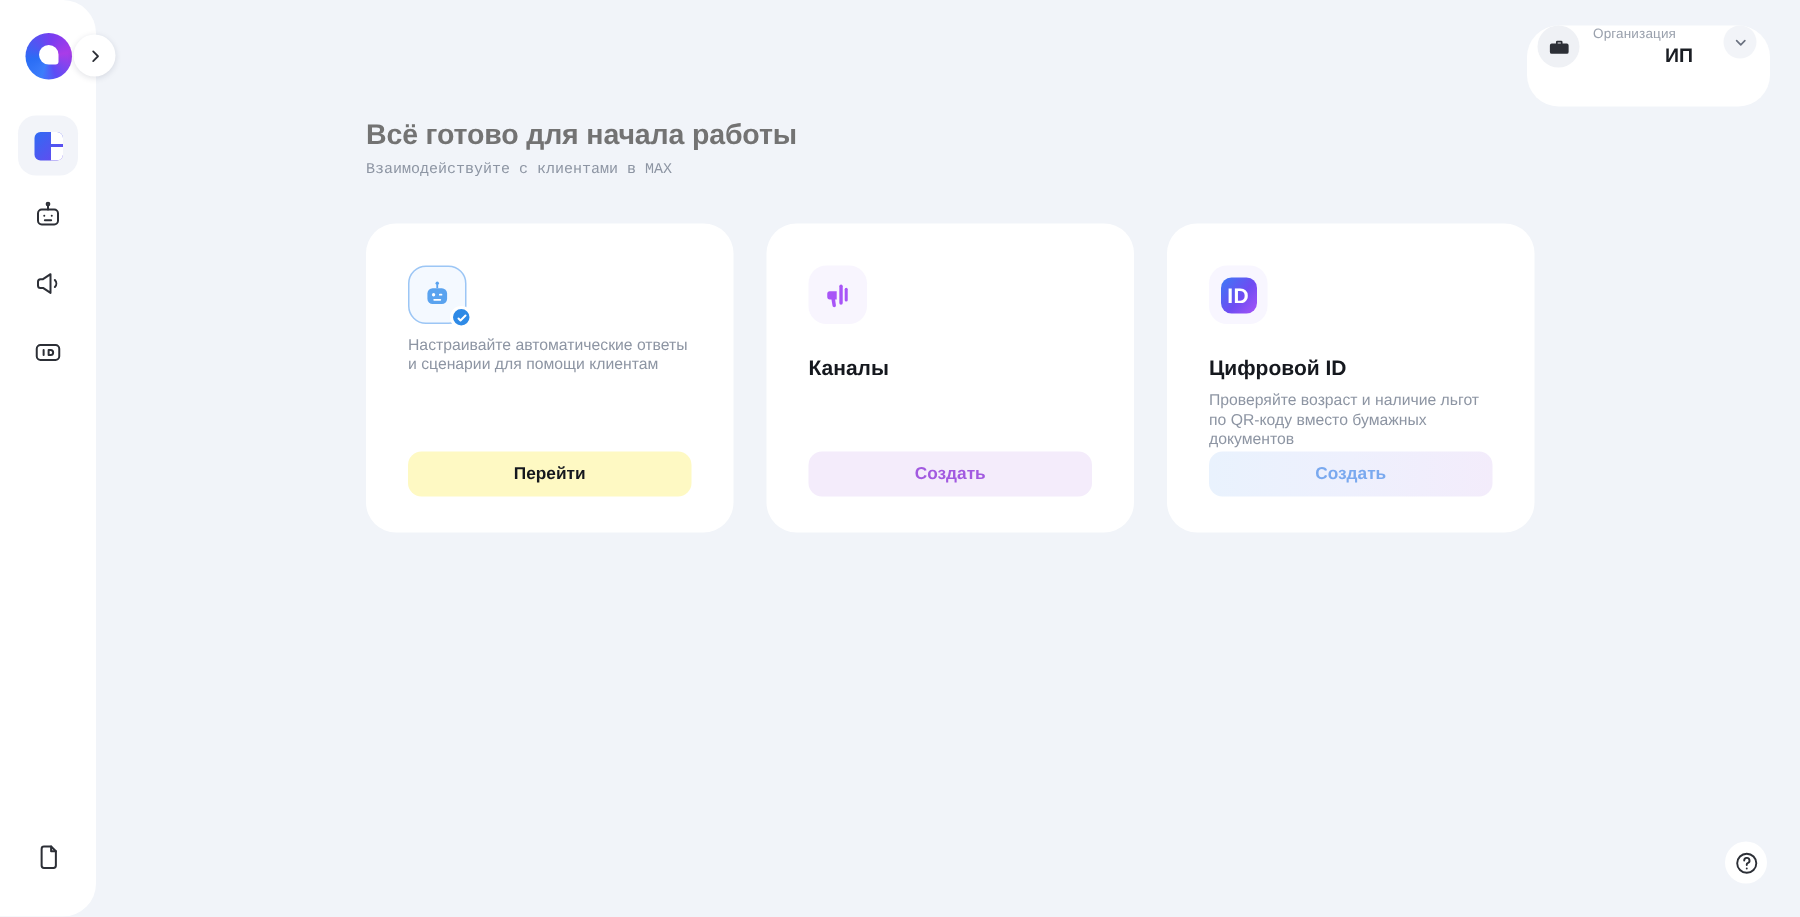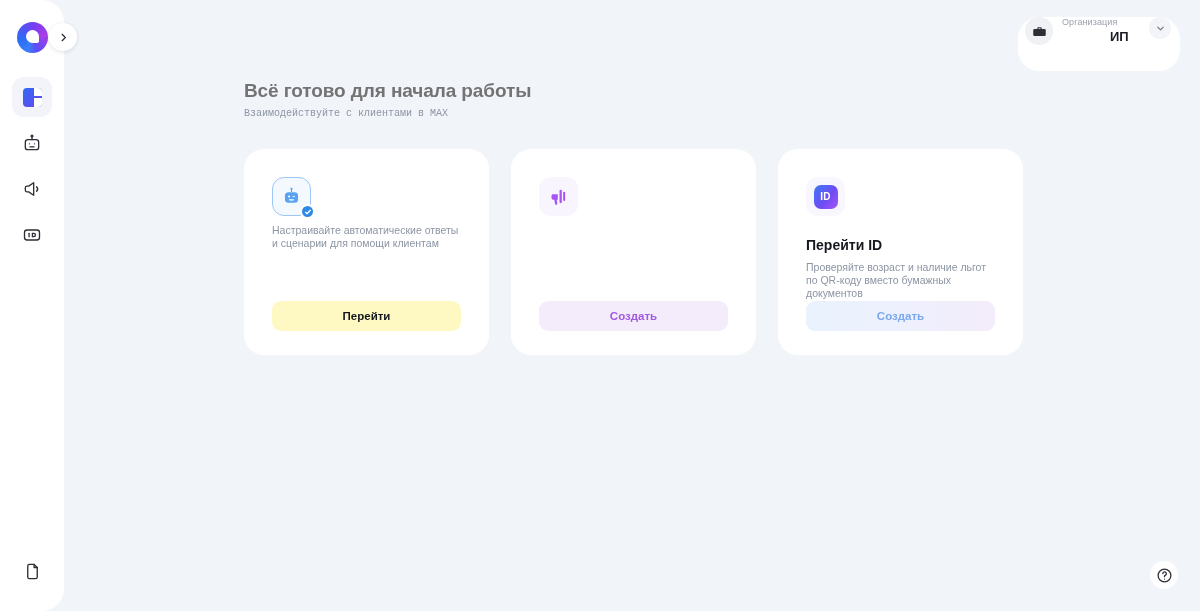--- a/index.html
+++ b/index.html
@@ -217,21 +217,21 @@
     border: 2px solid #ffffff;
     display: flex; align-items: center; justify-content: center;
   }
   .id-badge {
     width: 24px; height: 24px;
     border-radius: 7px;
     background: linear-gradient(135deg, #3b7bf6 0%, #7b49ef 55%, #b martin 100%);
     background: linear-gradient(130deg, #3b7bf6 0%, #6e4cf2 55%, #a855f7 100%);
     display: flex; align-items: center; justify-content: center;
     color: #ffffff;
-    font-size: 10px;
+    font-size: 14px;
     font-weight: bold;
     letter-spacing: .3px;
   }
 
   .card-title {
     margin-top: 21px;
     font-size: 14px;
     font-weight: bold;
     color: #15181e;
   }
@@ -382,28 +382,29 @@
     </section>
 
     <section class="card">
       <div class="card-icon-box icon-box-channels">
         <svg width="21" height="21" viewBox="0 0 24 24" fill="#a855f7">
           <path d="M4 10.2v3.6c0 1 .8 1.8 1.8 1.8h1.4L8 20.4c.1.6.6 1.1 1.3 1.1.8 0 1.4-.7 1.3-1.5l-.6-4.4h1.2V9.4H5.8c-1 0-1.8.8-1.8 1.8z"></path>
           <rect x="13.2" y="4.2" width="2.6" height="15.4" rx="1.3"></rect>
           <rect x="17.3" y="6.6" width="2.3" height="10.6" rx="1.15"></rect>
         </svg>
       </div>
+      <h2 class="card-title">Каналы</h2>
       <button class="card-btn btn-purple">Создать</button>
     </section>
 
     <section class="card">
       <div class="card-icon-box icon-box-id">
         <span class="id-badge">ID</span>
       </div>
-      <h2 class="card-title">Перейти ID</h2>
+      <h2 class="card-title">Цифровой ID</h2>
       <p class="card-desc">
         <span>Проверяйте возраст и наличие льгот</span><br>
         <span>по QR-коду вместо бумажных документов</span>
       </p>
       <button class="card-btn btn-gradient">Создать</button>
     </section>
 
   </div>
 </main>
 

